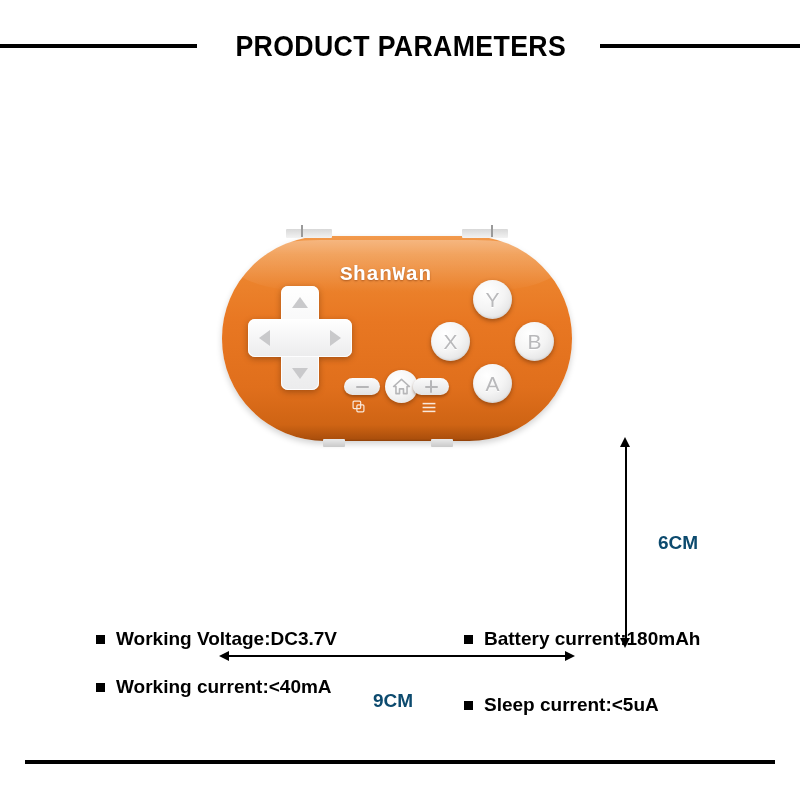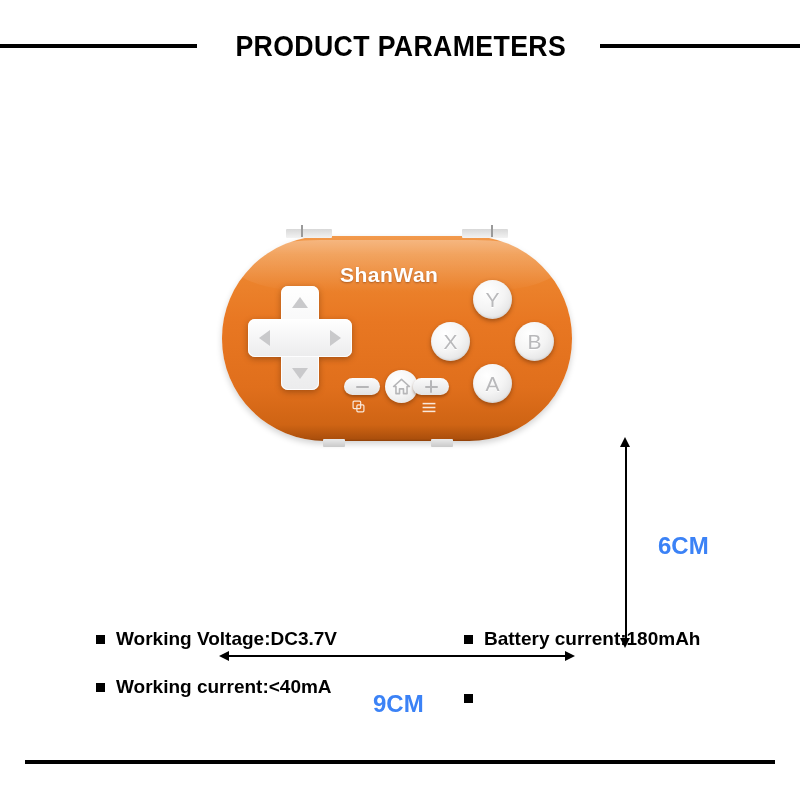--- a/index.html
+++ b/index.html
@@ -91,21 +91,21 @@
   .pin {
     position: absolute;
     width: 2px; height: 12px; top: -11px;
     background: #9a9a9a;
   }
 
   
   #brand {
     position: absolute;
     left: 118px; top: 27px;
-    font-family: Liberation Sans, sans-serif;
+    font-family: Liberation Mono, monospace;
     font-weight: bold;
     font-size: 21px;
     color: #ffffff;
     letter-spacing: 0.5px;
     text-shadow: 0 1px 2px rgba(120,50,10,0.55);
     white-space: nowrap;
   }
 
   
   #dpad {
@@ -253,22 +253,22 @@
   .arrow.right {
     left: 565px; top: 451px;
     border-top: 5px solid transparent;
     border-bottom: 5px solid transparent;
     border-left: 10px solid #000000;
   }
   .dim-label {
     position: absolute;
     font-family: "Liberation Sans", sans-serif;
     font-weight: bold;
-    font-size: 24px;
-    color: #3b82f6;
+    font-size: 19px;
+    color: #0c4a6e;
     white-space: nowrap;
   }
   #dim-label-height { left: 658px; top: 332px; }
   #dim-label-width  { left: 373px; top: 490px; }
 
   
   #specs {
     position: absolute;
     left: 0; top: 612px;
     width: 800px;
@@ -404,16 +404,17 @@
   <div class="spec-row" id="spec-1">
     <span class="spec-bullet"></span>
     <span class="spec-text">Battery current:180mAh</span>
   </div>
   <div class="spec-row" id="spec-2">
     <span class="spec-bullet"></span>
     <span class="spec-text">Working current:&lt;40mA</span>
   </div>
   <div class="spec-row" id="spec-3">
     <span class="spec-bullet"></span>
+    <span class="spec-text">Sleep current:&lt;5uA</span>
   </div>
 </div>
 
 <div id="footer-rule"></div>
 
 </body></html>

